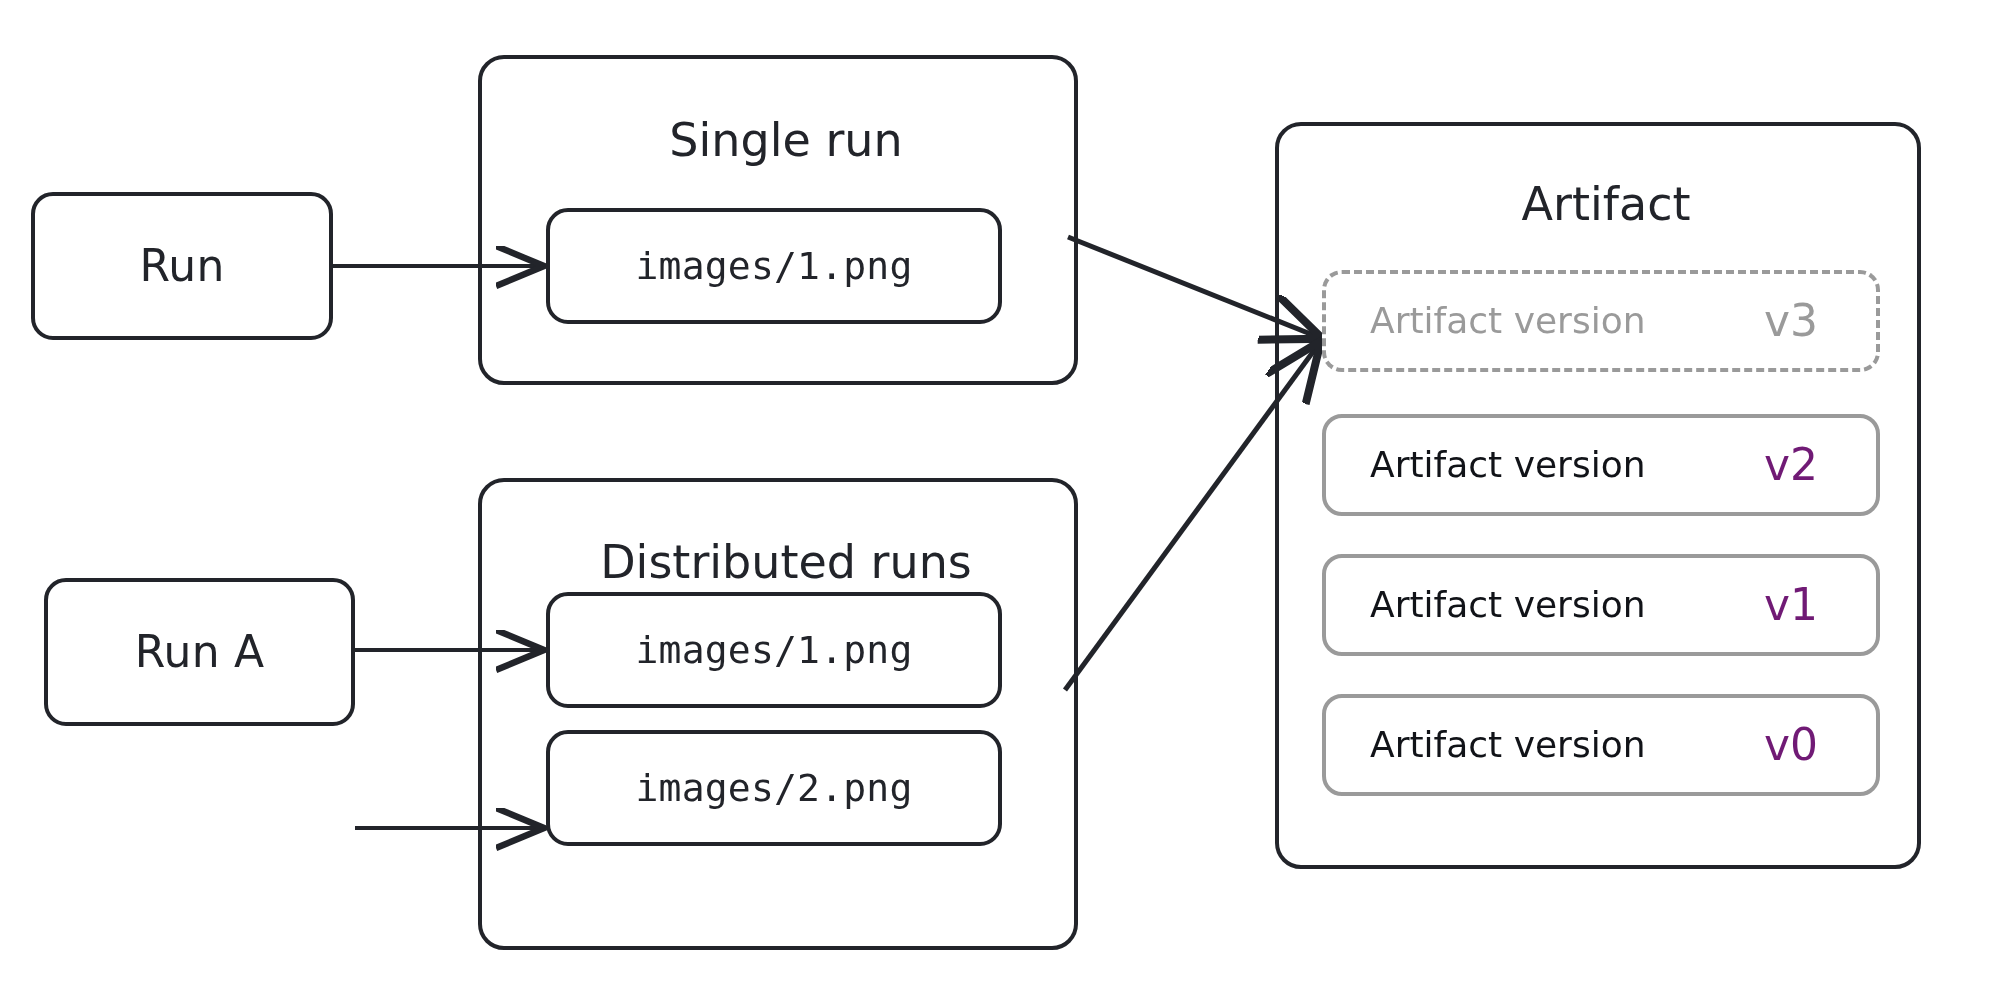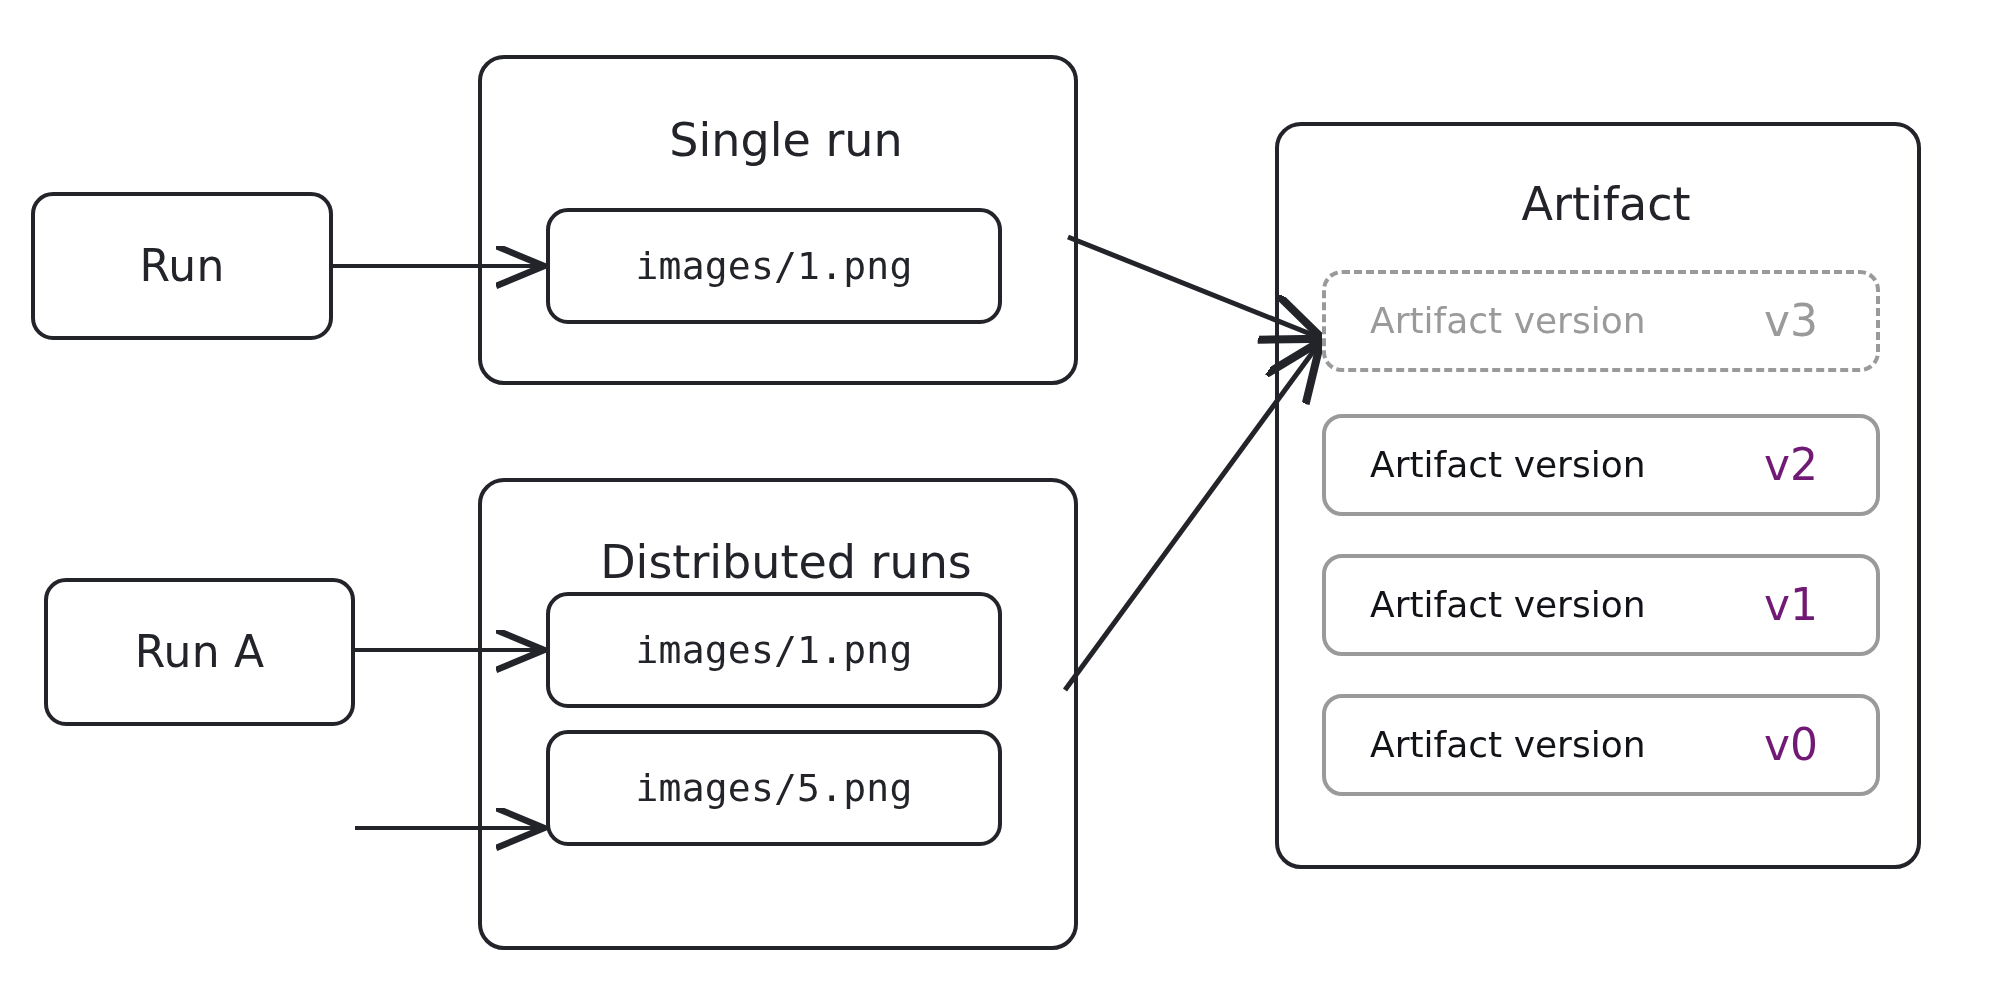--- a/index.html
+++ b/index.html
@@ -162,21 +162,21 @@
 
   <div class="group" id="group-distributed-runs" style="left:478px; top:478px; width:600px; height:472px;">
     <div class="group-title" style="top:57px;">Distributed runs</div>
   </div>
 
   <div class="node mono" id="node-dist-file-1" style="left:546px; top:592px; width:456px; height:116px;">
     <span class="label">images/1.png</span>
   </div>
 
   <div class="node mono" id="node-dist-file-2" style="left:546px; top:730px; width:456px; height:116px;">
-    <span class="label">images/5.png</span>
+    <span class="label">images/2.png</span>
   </div>
 
   <div class="group" id="artifact-panel" style="left:1275px; top:122px; width:646px; height:747px;">
     <div class="group-title" style="top:55px;">Artifact</div>
   </div>
 
   <div class="version-row ghost" id="version-v3" style="left:1322px; top:270px; width:558px; height:102px;">
     <span class="vlabel">Artifact version</span>
     <span class="vtag">v3</span>
   </div>

